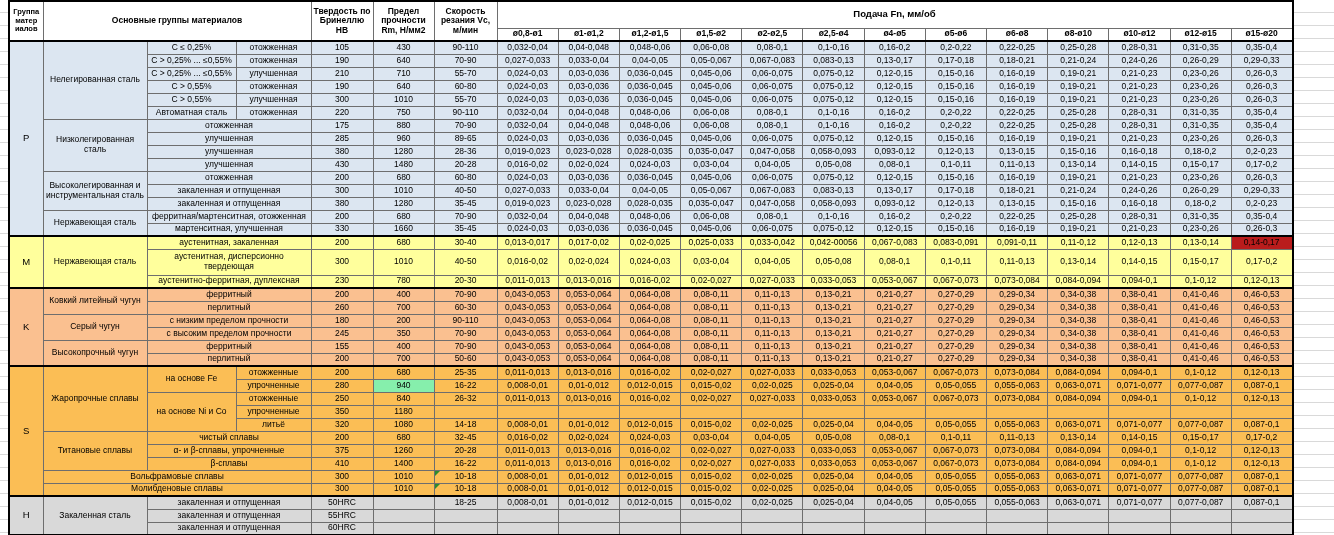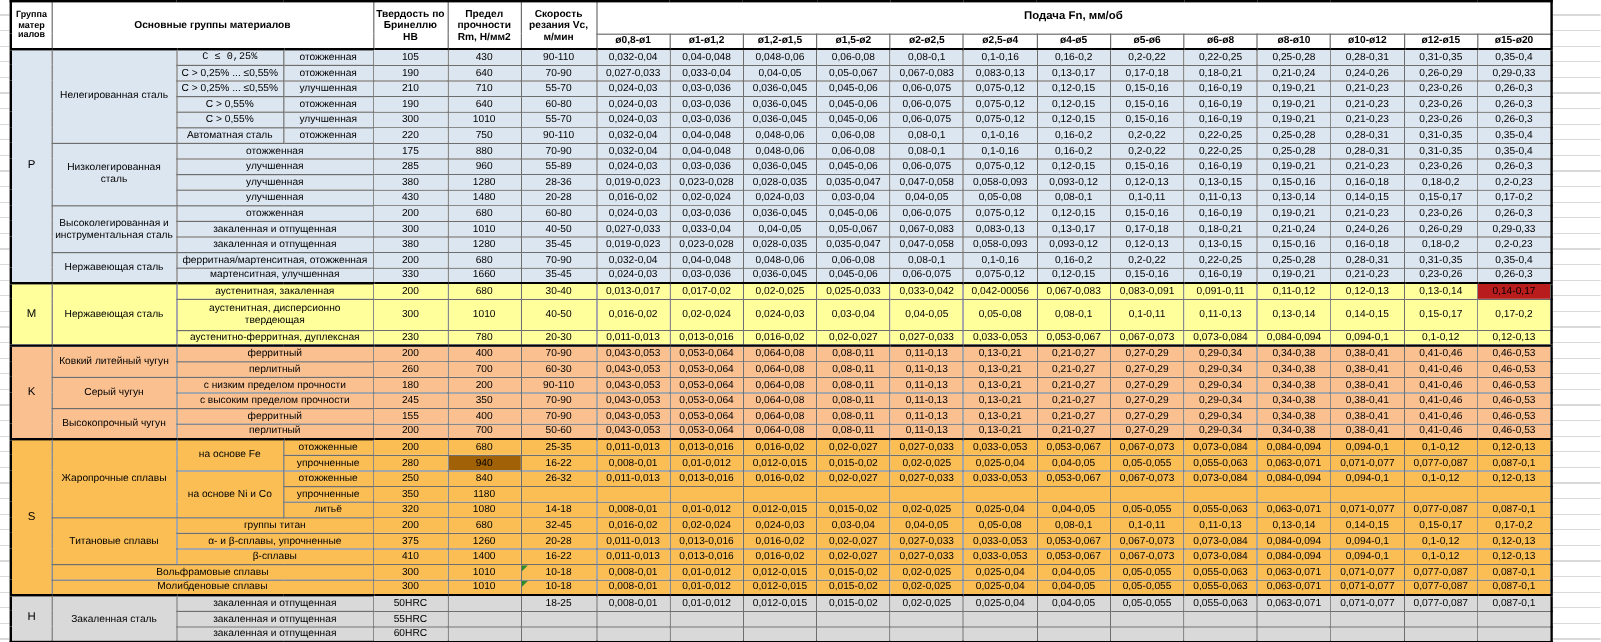--- a/index.html
+++ b/index.html
@@ -79,21 +79,21 @@
           <th>ø8-ø10</th>
           <th>ø10-ø12</th>
           <th>ø12-ø15</th>
           <th>ø15-ø20</th>
         </tr>
     </thead>
     <tbody id="tbody">
         <tr class="group-start">
           <td class="letter" rowspan="15" style="background: rgb(220, 230, 241);">P</td>
           <td class="mat" rowspan="6" style="background: rgb(220, 230, 241);">Нелегированная сталь</td>
-          <td class="sub" style="background: rgb(220, 230, 241); font-family: Liberation Mono, monospace;">C ≤ 0,25%</td>
+          <td class="sub" style="background: rgb(220, 230, 241);">C ≤ 0,25%</td>
           <td class="sub" style="background: rgb(220, 230, 241);">отожженная</td>
           <td class="num" style="background: rgb(220, 230, 241);">105</td>
           <td class="num" style="background: rgb(220, 230, 241);">430</td>
           <td class="num" style="background: rgb(220, 230, 241);">90-110</td>
           <td class="num" style="background: rgb(220, 230, 241);">0,032-0,04</td>
           <td class="num" style="background: rgb(220, 230, 241);">0,04-0,048</td>
           <td class="num" style="background: rgb(220, 230, 241);">0,048-0,06</td>
           <td class="num" style="background: rgb(220, 230, 241);">0,06-0,08</td>
           <td class="num" style="background: rgb(220, 230, 241);">0,08-0,1</td>
           <td class="num" style="background: rgb(220, 230, 241);">0,1-0,16</td>
@@ -222,21 +222,21 @@
           <td class="num" style="background: rgb(220, 230, 241);">0,22-0,25</td>
           <td class="num" style="background: rgb(220, 230, 241);">0,25-0,28</td>
           <td class="num" style="background: rgb(220, 230, 241);">0,28-0,31</td>
           <td class="num" style="background: rgb(220, 230, 241);">0,31-0,35</td>
           <td class="num" style="background: rgb(220, 230, 241);">0,35-0,4</td>
         </tr>
         <tr>
           <td class="sub" colspan="2" style="background: rgb(220, 230, 241);">улучшенная</td>
           <td class="num" style="background: rgb(220, 230, 241);">285</td>
           <td class="num" style="background: rgb(220, 230, 241);">960</td>
-          <td class="num" style="background: rgb(220, 230, 241);">55-89</td>
+          <td class="num" style="background: rgb(220, 230, 241);">89-65</td>
           <td class="num" style="background: rgb(220, 230, 241);">0,024-0,03</td>
           <td class="num" style="background: rgb(220, 230, 241);">0,03-0,036</td>
           <td class="num" style="background: rgb(220, 230, 241);">0,036-0,045</td>
           <td class="num" style="background: rgb(220, 230, 241);">0,045-0,06</td>
           <td class="num" style="background: rgb(220, 230, 241);">0,06-0,075</td>
           <td class="num" style="background: rgb(220, 230, 241);">0,075-0,12</td>
           <td class="num" style="background: rgb(220, 230, 241);">0,12-0,15</td>
           <td class="num" style="background: rgb(220, 230, 241);">0,15-0,16</td>
           <td class="num" style="background: rgb(220, 230, 241);">0,16-0,19</td>
           <td class="num" style="background: rgb(220, 230, 241);">0,19-0,21</td>
@@ -574,21 +574,21 @@
           <td class="num" style="background: rgb(251, 190, 85);">0,067-0,073</td>
           <td class="num" style="background: rgb(251, 190, 85);">0,073-0,084</td>
           <td class="num" style="background: rgb(251, 190, 85);">0,084-0,094</td>
           <td class="num" style="background: rgb(251, 190, 85);">0,094-0,1</td>
           <td class="num" style="background: rgb(251, 190, 85);">0,1-0,12</td>
           <td class="num" style="background: rgb(251, 190, 85);">0,12-0,13</td>
         </tr>
         <tr>
           <td class="sub" style="background: rgb(251, 190, 85);">упрочненные</td>
           <td class="num" style="background: rgb(251, 190, 85);">280</td>
-          <td class="num" style="background: #a16207;">940</td>
+          <td class="num" style="background: #86efac;">940</td>
           <td class="num" style="background: rgb(251, 190, 85);">16-22</td>
           <td class="num" style="background: rgb(251, 190, 85);">0,008-0,01</td>
           <td class="num" style="background: rgb(251, 190, 85);">0,01-0,012</td>
           <td class="num" style="background: rgb(251, 190, 85);">0,012-0,015</td>
           <td class="num" style="background: rgb(251, 190, 85);">0,015-0,02</td>
           <td class="num" style="background: rgb(251, 190, 85);">0,02-0,025</td>
           <td class="num" style="background: rgb(251, 190, 85);">0,025-0,04</td>
           <td class="num" style="background: rgb(251, 190, 85);">0,04-0,05</td>
           <td class="num" style="background: rgb(251, 190, 85);">0,05-0,055</td>
           <td class="num" style="background: rgb(251, 190, 85);">0,055-0,063</td>
@@ -650,21 +650,21 @@
           <td class="num" style="background: rgb(251, 190, 85);">0,04-0,05</td>
           <td class="num" style="background: rgb(251, 190, 85);">0,05-0,055</td>
           <td class="num" style="background: rgb(251, 190, 85);">0,055-0,063</td>
           <td class="num" style="background: rgb(251, 190, 85);">0,063-0,071</td>
           <td class="num" style="background: rgb(251, 190, 85);">0,071-0,077</td>
           <td class="num" style="background: rgb(251, 190, 85);">0,077-0,087</td>
           <td class="num" style="background: rgb(251, 190, 85);">0,087-0,1</td>
         </tr>
         <tr class="mat-start">
           <td class="mat" rowspan="3" style="background: rgb(251, 190, 85);">Титановые сплавы</td>
-          <td class="sub" colspan="2" style="background: rgb(251, 190, 85);">группы титан</td>
+          <td class="sub" colspan="2" style="background: rgb(251, 190, 85);">чистый сплавы</td>
           <td class="num" style="background: rgb(251, 190, 85);">200</td>
           <td class="num" style="background: rgb(251, 190, 85);">680</td>
           <td class="num" style="background: rgb(251, 190, 85);">32-45</td>
           <td class="num" style="background: rgb(251, 190, 85);">0,016-0,02</td>
           <td class="num" style="background: rgb(251, 190, 85);">0,02-0,024</td>
           <td class="num" style="background: rgb(251, 190, 85);">0,024-0,03</td>
           <td class="num" style="background: rgb(251, 190, 85);">0,03-0,04</td>
           <td class="num" style="background: rgb(251, 190, 85);">0,04-0,05</td>
           <td class="num" style="background: rgb(251, 190, 85);">0,05-0,08</td>
           <td class="num" style="background: rgb(251, 190, 85);">0,08-0,1</td>

